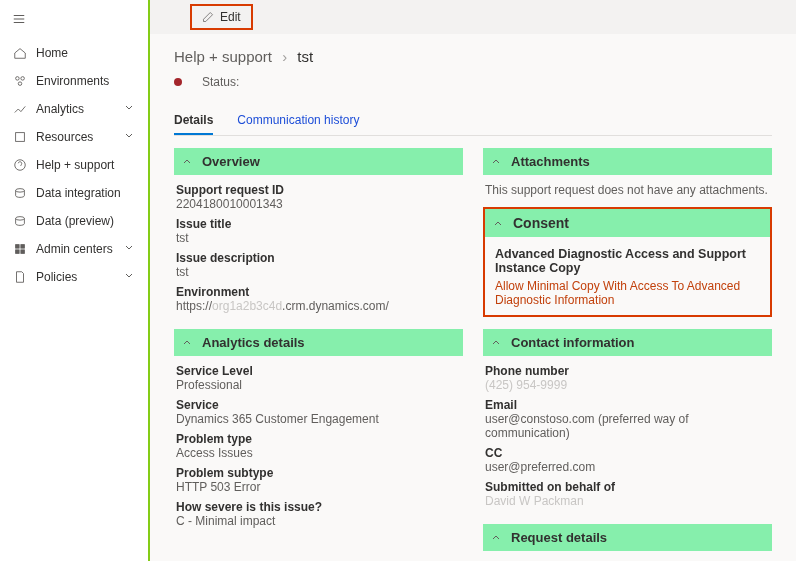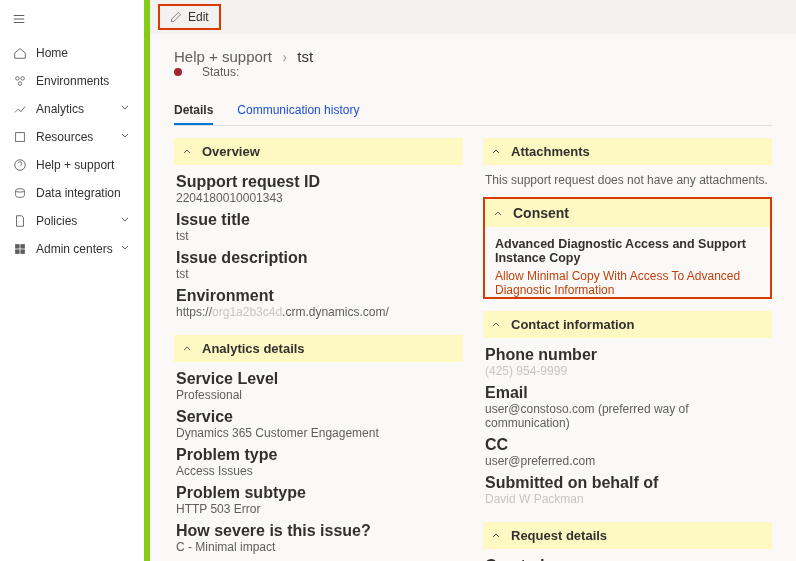--- a/index.html
+++ b/index.html
@@ -1,49 +1,49 @@
 <!DOCTYPE html>
 <html><head>
 <meta charset="utf-8">
 <style>
 * { box-sizing: border-box; margin: 0; padding: 0; }
 body { font-family: "Segoe UI", Arial, sans-serif; font-size: 12px; color: #323130; background: #faf9f8; width: 796px; height: 561px; overflow: hidden; }
 .app { display: flex; height: 100%; }
-.sidebar { width: 150px; background: #fff; border-right: 6px solid #84cc16; padding-top: 8px; flex-shrink: 0; }
+.sidebar { width: 150px; background: #fff; border-right: 2px solid #84cc16; padding-top: 8px; flex-shrink: 0; }
 .hamburger { padding: 4px 12px 10px; cursor: pointer; }
 .hamburger svg { width: 14px; height: 14px; }
 .nav-item { display: flex; align-items: center; padding: 6px 12px; cursor: pointer; font-size: 12px; color: #323130; }
 .nav-item .icon { width: 16px; height: 16px; margin-right: 8px; display: flex; align-items: center; justify-content: center; }
 .nav-item .icon svg { width: 14px; height: 14px; stroke: #605e5c; fill: none; }
 .nav-item .label { flex: 1; }
 .nav-item .chev { width: 12px; }
 .nav-item .chev svg { width: 10px; height: 10px; stroke: #605e5c; fill: none; }
 .main { flex: 1; display: flex; flex-direction: column; overflow: hidden; }
 .toolbar { background: #f3f2f1; padding: 4px 8px; }
-.edit-btn { display: inline-flex; align-items: center; padding: 4px 10px; cursor: pointer; border: 2px solid #d83b01; font-size: 12px; color: #323130; background: transparent; }
+.edit-btn { display: inline-flex; align-items: center; padding: 4px 10px; cursor: pointer; border: 2px solid #d83b01; font-size: 12px; color: #323130; background: transparent; margin-left: 32px; }
 .edit-btn svg { width: 12px; height: 12px; margin-right: 6px; stroke: #605e5c; fill: none; }
 .content { padding: 14px 24px 10px; overflow: auto; flex: 1; }
-.breadcrumb { font-size: 15px; color: #605e5c; }
+.breadcrumb { font-size: 15px; color: #605e5c; margin-bottom: 10px; }
 .breadcrumb .sep { margin: 0 6px; color: #a19f9d; }
 .breadcrumb .current { color: #323130; }
 .status-row { display: flex; align-items: center; font-size: 12px; color: #605e5c; margin-bottom: 18px; gap: 12px; }
 .status-dot { width: 8px; height: 8px; border-radius: 50%; background: #a4262c; margin-right: 8px; }
 .tabs { display: flex; border-bottom: 1px solid #e1dfdd; margin-bottom: 12px; }
 .tab { padding: 6px 0; margin-right: 24px; font-size: 12px; cursor: pointer; color: #1d4ed8; }
 .tab.active { color: #323130; border-bottom: 2px solid #0078d4; font-weight: 600; }
 .cols { display: flex; gap: 20px; }
 .col { flex: 1; }
-.section-hd { display: flex; align-items: center; background: #fef9c3; padding: 6px 8px; font-weight: 600; font-size: 13px; margin-bottom: 8px; cursor: pointer; }
+.section-hd { display: flex; align-items: center; background: #86efac; padding: 6px 8px; font-weight: 600; font-size: 13px; margin-bottom: 8px; cursor: pointer; }
 .section-hd .chev-up { width: 14px; margin-right: 6px; }
 .section-hd .chev-up svg { width: 10px; height: 10px; stroke: #605e5c; fill: none; }
 .section-body { padding: 0 2px 12px; }
-.field-label { font-weight: 600; font-size: 16px; margin-top: 6px; }
+.field-label { font-weight: 600; font-size: 12px; margin-top: 6px; }
 .field-value { font-size: 12px; color: #605e5c; margin-bottom: 4px; }
 .attach-note { font-size: 12px; color: #605e5c; margin-bottom: 10px; padding: 0 2px; }
-.consent-box { border: 2px solid #d83b01; margin-bottom: 12px; }
+.consent-box { border: 2px solid #d83b01; padding-bottom: 8px; margin-bottom: 12px; }
 .consent-box .section-hd { margin-bottom: 8px; font-size: 14px; }
 .consent-title { font-weight: 700; font-size: 12.5px; padding: 2px 10px 4px; }
 .consent-text { font-size: 12px; color: #c2410c; padding: 0 10px; }
 .blur { color: #c8c6c4; filter: blur(0.6px); }
 </style>
 </head>
 <body>
 
 <div class="app">
   <div class="sidebar">
@@ -106,38 +106,47 @@
           <svg viewBox="0 0 16 16">
             <ellipse cx="8" cy="5" rx="5" ry="2" stroke-width="1"></ellipse>
             <path d="M3 5v6c0 1 2 2 5 2s5-1 5-2V5" stroke-width="1"></path>
           </svg>
         </span>
       <span class="label">Data integration</span>
     </div>
     <div class="nav-item">
       <span class="icon">
           <svg viewBox="0 0 16 16">
-            <path d="M4 2h6l2 2v10H4z" stroke-width="1"></path>
-          </svg>
-        </span>
-      <span class="label">Policies</span>
-      <span class="chev"><svg viewBox="0 0 10 10">
-            <path d="M2 3l3 3 3-3" stroke-width="1"></path>
-          </svg></span>
+            <ellipse cx="8" cy="5" rx="5" ry="2" stroke-width="1"></ellipse>
+            <path d="M3 5v6c0 1 2 2 5 2s5-1 5-2V5" stroke-width="1"></path>
+          </svg>
+        </span>
+      <span class="label">Data (preview)</span>
     </div>
     <div class="nav-item">
       <span class="icon">
           <svg viewBox="0 0 16 16">
             <rect x="3" y="3" width="4" height="4" fill="#605e5c"></rect>
             <rect x="9" y="3" width="4" height="4" fill="#605e5c"></rect>
             <rect x="3" y="9" width="4" height="4" fill="#605e5c"></rect>
             <rect x="9" y="9" width="4" height="4" fill="#605e5c"></rect>
           </svg>
         </span>
       <span class="label">Admin centers</span>
+      <span class="chev"><svg viewBox="0 0 10 10">
+            <path d="M2 3l3 3 3-3" stroke-width="1"></path>
+          </svg></span>
+    </div>
+    <div class="nav-item">
+      <span class="icon">
+          <svg viewBox="0 0 16 16">
+            <path d="M4 2h6l2 2v10H4z" stroke-width="1"></path>
+          </svg>
+        </span>
+      <span class="label">Policies</span>
       <span class="chev"><svg viewBox="0 0 10 10">
             <path d="M2 3l3 3 3-3" stroke-width="1"></path>
           </svg></span>
     </div>
   </div>
 
   <div class="main">
     <div class="toolbar">
       <button class="edit-btn">
         <svg viewBox="0 0 16 16">

